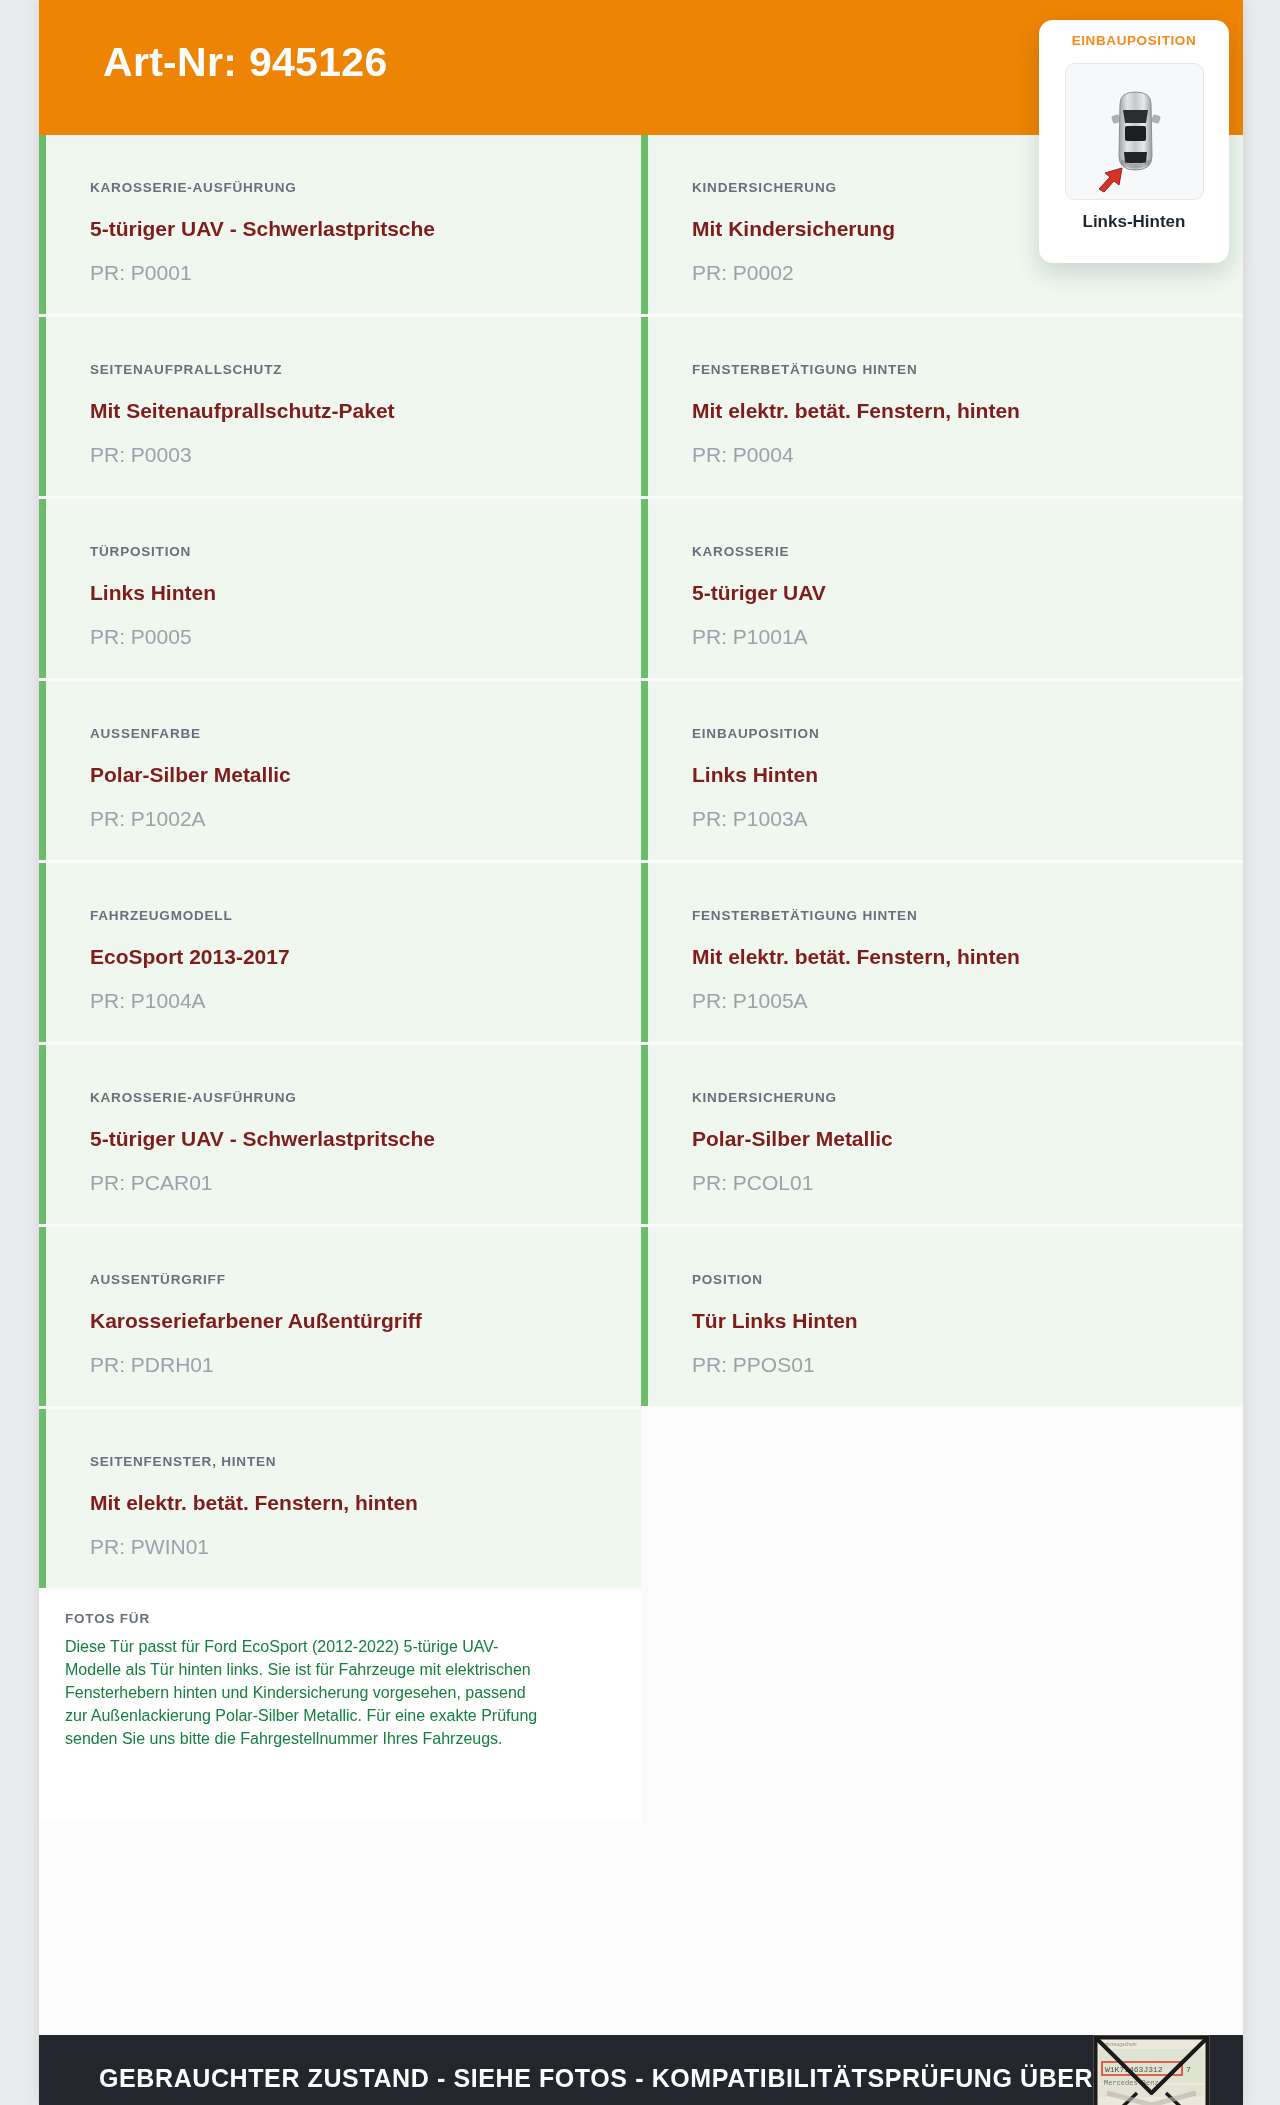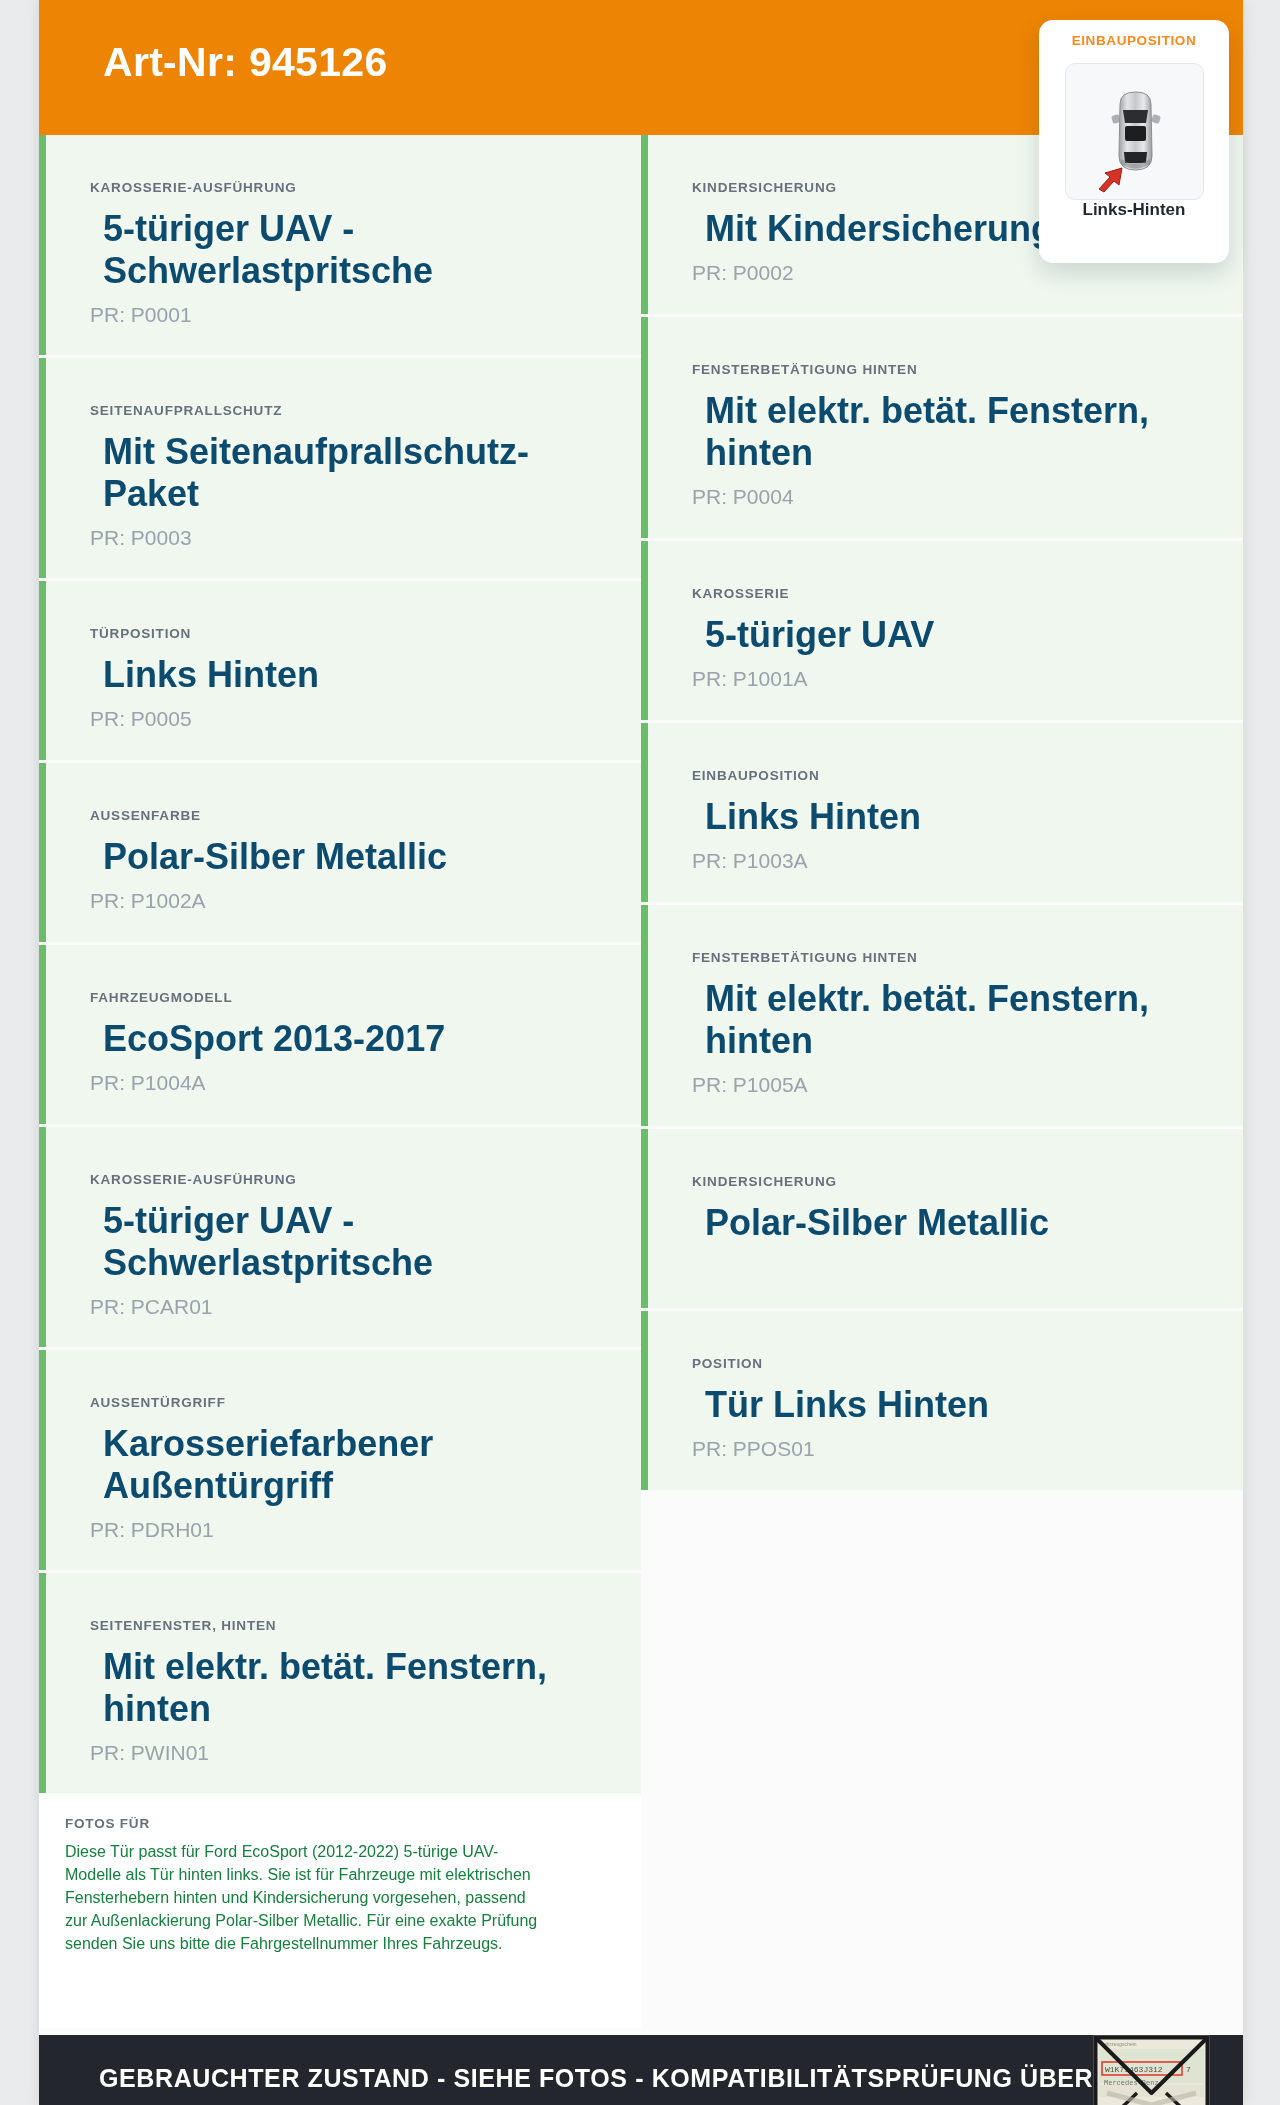--- a/index.html
+++ b/index.html
@@ -34,21 +34,21 @@
   }
   .pos-card .pc-label{
     font-size:13.5px;font-weight:700;letter-spacing:.6px;color:#f78a1b;
   }
   .pos-card .pc-imgbox{
     margin:15px auto 0 auto;width:139px;height:137px;
     background:#f7f8fa;border:1px solid #e4e7eb;border-radius:10px;
     box-sizing:border-box;overflow:hidden;
   }
   .pos-card .pc-caption{
-    margin-top:0;font-size:17px;font-weight:700;color:#1f2730;
+    margin-top:12px;font-size:17px;font-weight:700;color:#1f2730;
   }
   
   .cols{
     display:flex;gap:0;height:1893px;overflow:hidden;
   }
   .col{
     width:602px;display:flex;flex-direction:column;gap:3px;
   }
   .card{
     background:#eff7ef;
@@ -57,23 +57,22 @@
     padding:44px 46px 30px 44px;
     min-height:179px;
     overflow:hidden;
   }
   .attr-label, .wc-label{
     font-size:13.5px;font-weight:700;letter-spacing:.8px;
     color:#67707c;line-height:18px;
   }
   .attr-value{
     margin-top:11px;
-    font-size:36px;font-weight:700;color:#0c4a6e;line-height:42px;
+    font-size:21px;font-weight:700;color:#7f1d1d;line-height:42px;
     max-width:480px;
-    margin-left:13px;
   }
   .attr-pr{
     margin-top:12px;
     font-size:21px;color:#9aa2ac;line-height:22px;
   }
   .card-white{
     background:#ffffff;border-left:none;
     box-sizing:border-box;
     padding:19px 26px 20px 26px;
     overflow:hidden;
@@ -211,20 +210,21 @@
     <div class="attr-pr">PR: P1003A</div>
   </div>
         <div class="card">
     <div class="attr-label">FENSTERBETÄTIGUNG HINTEN</div>
     <div class="attr-value">Mit elektr. betät. Fenstern, hinten</div>
     <div class="attr-pr">PR: P1005A</div>
   </div>
         <div class="card">
     <div class="attr-label">KINDERSICHERUNG</div>
     <div class="attr-value">Polar-Silber Metallic</div>
+    <div class="attr-pr">PR: PCOL01</div>
   </div>
         <div class="card">
     <div class="attr-label">POSITION</div>
     <div class="attr-value">Tür Links Hinten</div>
     <div class="attr-pr">PR: PPOS01</div>
   </div>
       </div>
   </div>
 
   <div class="footer">

